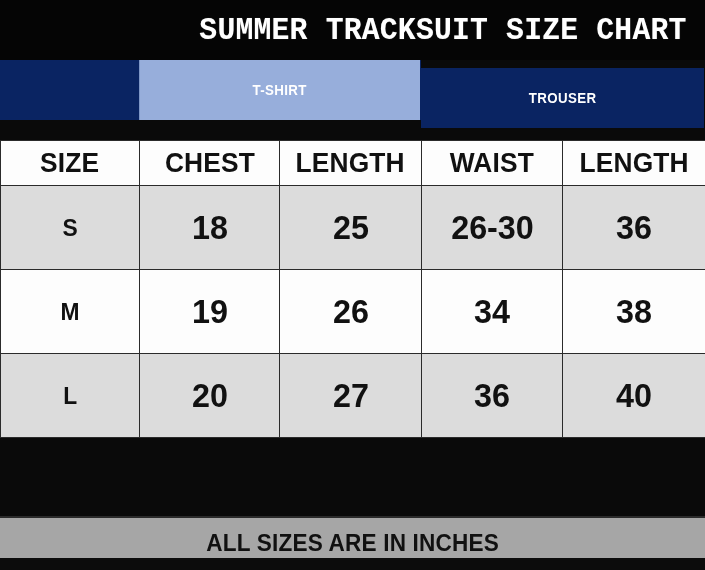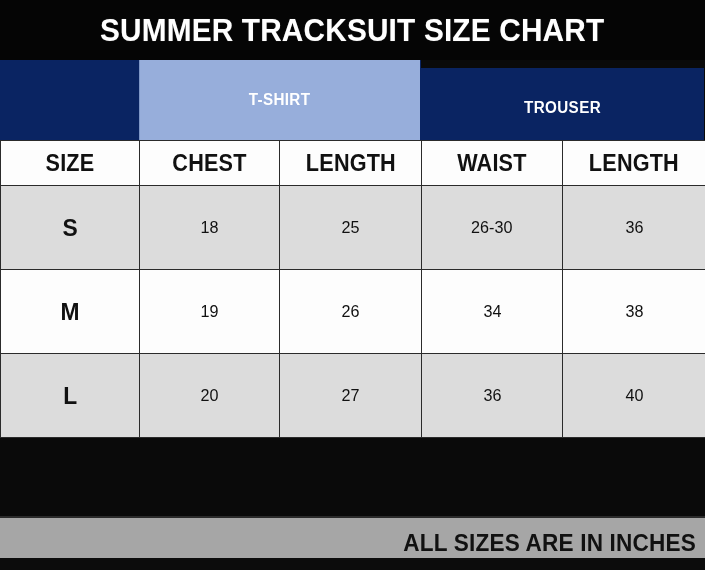--- a/index.html
+++ b/index.html
@@ -20,46 +20,47 @@
   }
 
   
   .title-band {
     position: absolute;
     left: 0; top: 0;
     width: 705px; height: 60px;
     background: #050505;
     display: flex;
     align-items: center;
-    justify-content: center;
+    justify-content: flex-end;
+    font-family: Liberation Mono, monospace;
   }
   .title-text {
     color: #ffffff;
     font-size: 32px;
     font-weight: bold;
     letter-spacing: 0.2px;
     transform: scaleX(0.93);
     white-space: nowrap;
     text-shadow: 0 0 1px rgba(255,255,255,0.35);
   }
 
   
   .group-band {
     position: absolute;
     left: 0; top: 60px;
     width: 705px; height: 80px;
     display: flex;
   }
   .group-cell {
-    height: 80px;
+    height: 60px;
     display: flex;
     align-items: center;
     justify-content: center;
     color: #ffffff;
-    font-size: 16px;
+    font-size: 14px;
     font-weight: bold;
     letter-spacing: 0.4px;
     transform-origin: center;
   }
   .group-cell span { transform: scaleX(0.95); display: inline-block; }
   .group-blank  { width: 139px; background: #0a2462; }
   .group-tshirt { width: 282px; background: #97aedb; border-left: 1px solid #7f97c6; border-right: 1px solid #0a2462; }
   .group-trouser{ width: 283px; background: #0a2462; margin-top: 8px; }
 
   
@@ -80,50 +81,50 @@
   .size-table td {
     border: 1.6px solid #2b2b2b;
     text-align: center;
     vertical-align: middle;
     color: #111111;
   }
 
   .size-table thead th {
     height: 45px;
     background: #fdfdfd;
-    font-size: 23px;
+    font-size: 28px;
     font-weight: bold;
     letter-spacing: 0.2px;
   }
   .size-table thead th span { display: inline-block; transform: scaleX(0.94); }
 
   .size-table tbody tr { height: 84px; }
   .row-shade td { background: #dcdcdc; }
   .row-plain td { background: #fdfdfd; }
 
   .cell-size {
     font-size: 24px;
     font-weight: bold;
   }
   .cell-val {
-    font-size: 17px;
-    font-weight: normal;
+    font-size: 34px;
+    font-weight: bold;
   }
   .cell-size span, .cell-val span { display: inline-block; transform: scaleX(0.95); }
 
   
   .footer-band {
     position: absolute;
     left: 0; top: 516px;
     width: 705px; height: 52px;
     background: #a6a6a6;
     border-top: 2px solid #2b2b2b;
     display: flex;
     align-items: center;
-    justify-content: flex-end;
+    justify-content: center;
   }
   .footer-text {
     color: #111111;
     font-size: 24px;
     font-weight: bold;
     letter-spacing: 0.2px;
   }
   .footer-text span { display: inline-block; transform: scaleX(0.94); }
 
   .bottom-strip {

